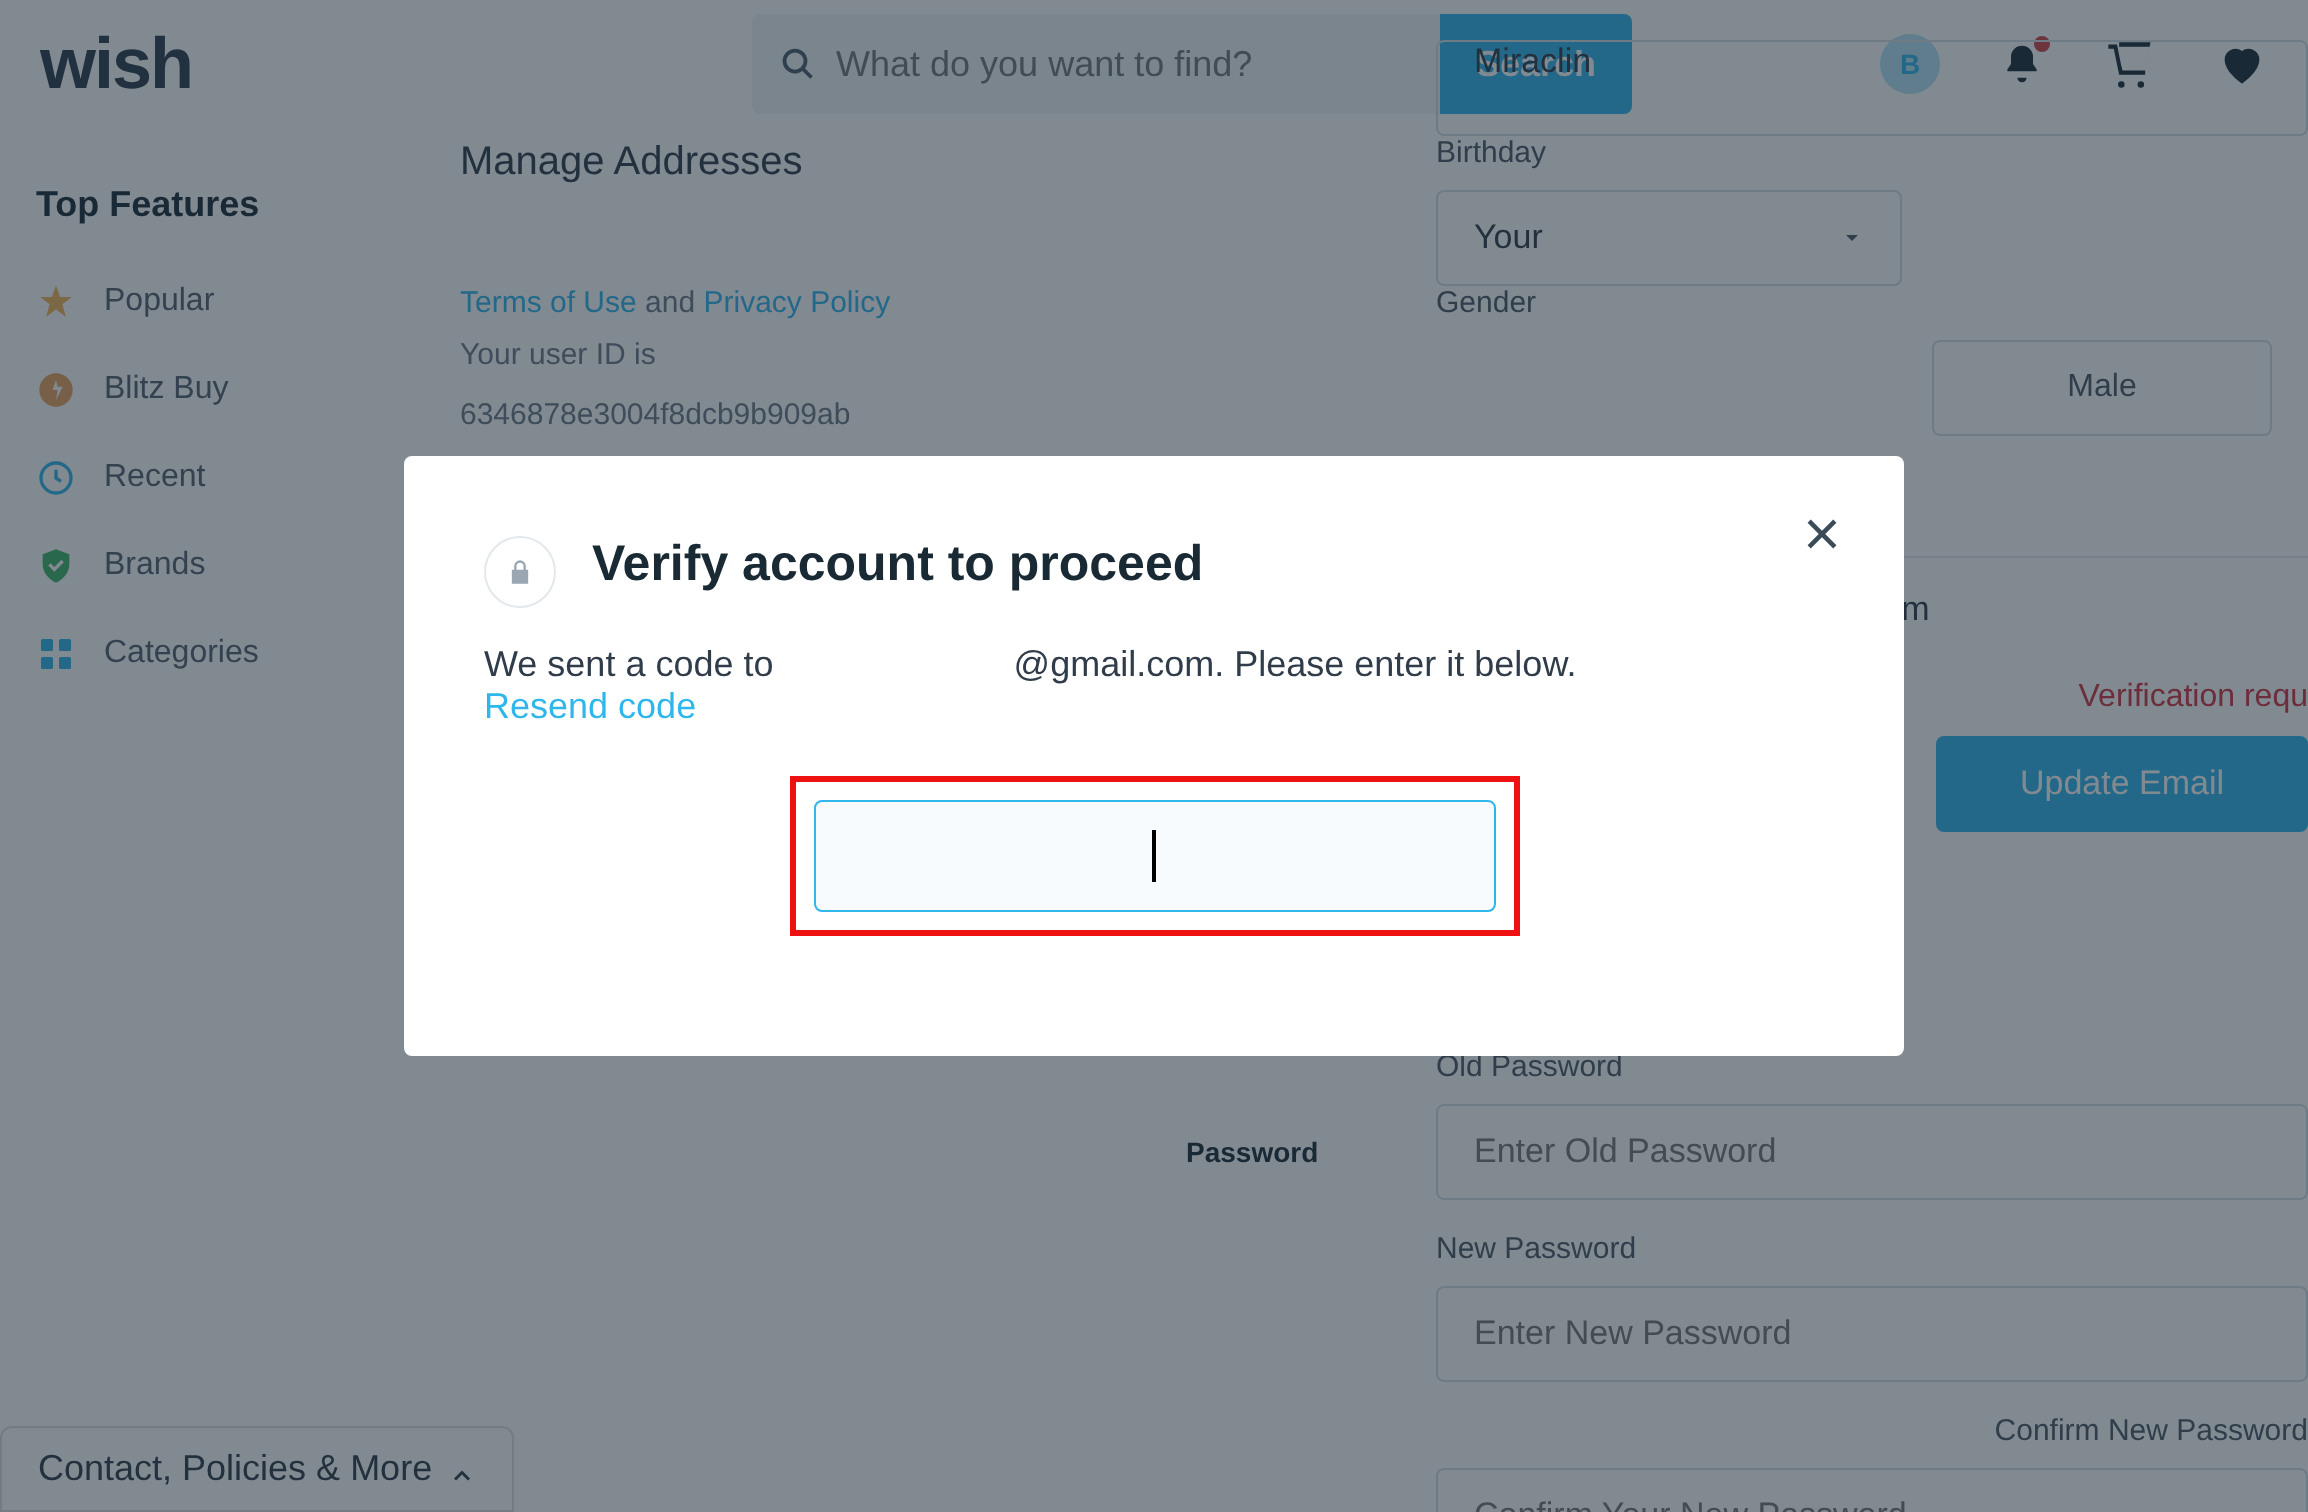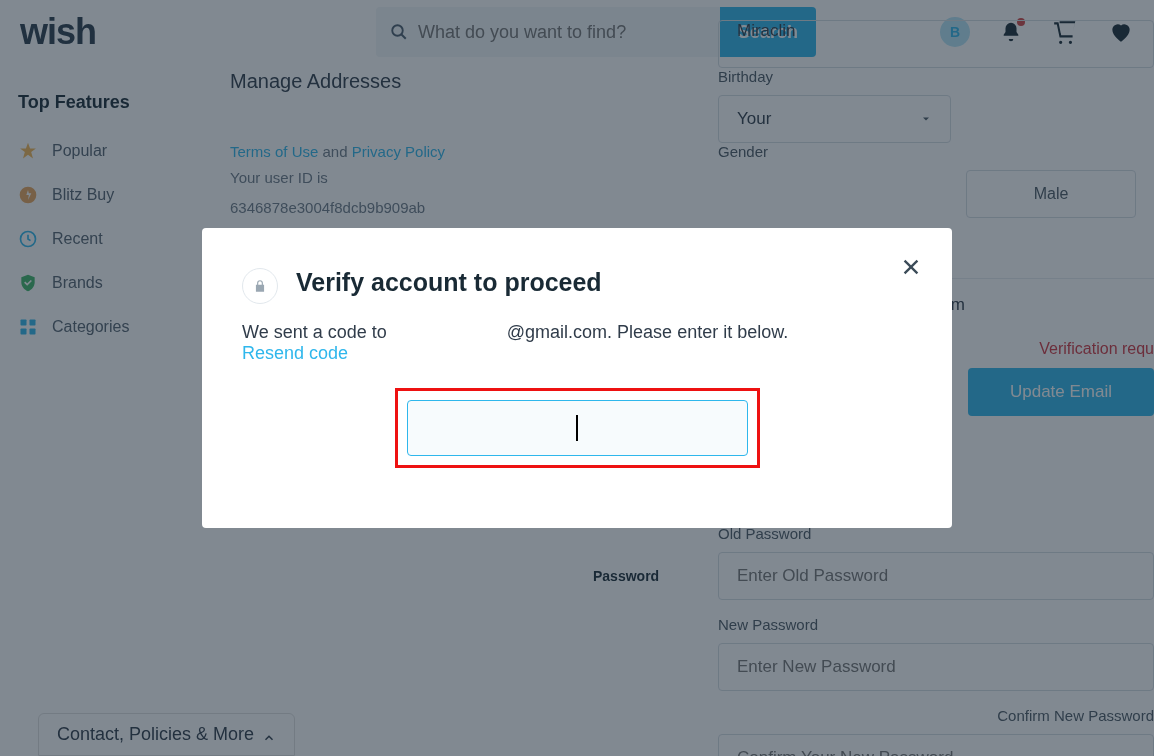--- a/index.html
+++ b/index.html
@@ -43,21 +43,21 @@
 .gender-male { margin-left: 248px; width: 170px; height: 48px; border: 1px solid #d5dde3; border-radius: 4px; display: flex; align-items: center; justify-content: center; color: #4c5964; font-size: 16px; }
 .email-row { margin-top: 60px; display: flex; align-items: center; border-top: 1px solid #e6ecf0; height: 52px; font-size: 17px; color: #303c4a; }
 .email-row .eval { margin-left: 210px; }
 .verif { text-align: right; color: #d03742; font-size: 16px; margin: 10px 0; }
 .update-btn { float: right; background: #2fb7ec; color: #fff; border: none; height: 48px; width: 186px; font-size: 17px; font-weight: 400; border-radius: 4px; }
 .pw-section { position: absolute; top: 525px; left: 593px; width: 561px; }
 .pw-label { font-size: 14px; font-weight: 700; color: #192a35; }
 .pw-fields { position: absolute; left: 125px; top: 0; width: 436px; }
 
 
-.contact-tab { position: absolute; bottom: 0; left: 0; background: #fff; border: 1px solid #e0e0e0; border-radius: 6px 6px 0 0; padding: 10px 18px; font-size: 18px; color: #303c4a; display: flex; align-items: flex-end; gap: 8px; margin-left: 38px; }
+.contact-tab { position: absolute; bottom: 0; left: 0; background: #fff; border: 1px solid #e0e0e0; border-radius: 6px 6px 0 0; padding: 10px 18px; font-size: 18px; color: #303c4a; display: flex; align-items: flex-end; gap: 8px; }
 
 
 .overlay { position: absolute; inset: 0; background: rgba(25, 40, 55, 0.55); display: flex; align-items: center; justify-content: center; z-index: 50; }
 .modal { background: #fff; width: 750px; padding: 40px 40px 60px 40px; border-radius: 4px; position: relative; }
 .modal-head { display: flex; gap: 18px; margin-bottom: 18px; }
 .lock-badge { width: 36px; height: 36px; border-radius: 50%; border: 1px solid #e2e8ed; display: flex; align-items: center; justify-content: center; }
 .modal-title { font-size: 25px; font-weight: 700; color: #192a35; }
 .close-btn { position: absolute; top: 28px; right: 30px; font-size: 26px; color: #3b4b58; background: none; border: none; cursor: pointer; }
 .modal-text { font-size: 18px; color: #303c4a; margin-bottom: 4px; }
 .resend { color: #2fb7ec; font-size: 18px; text-decoration: none; }

